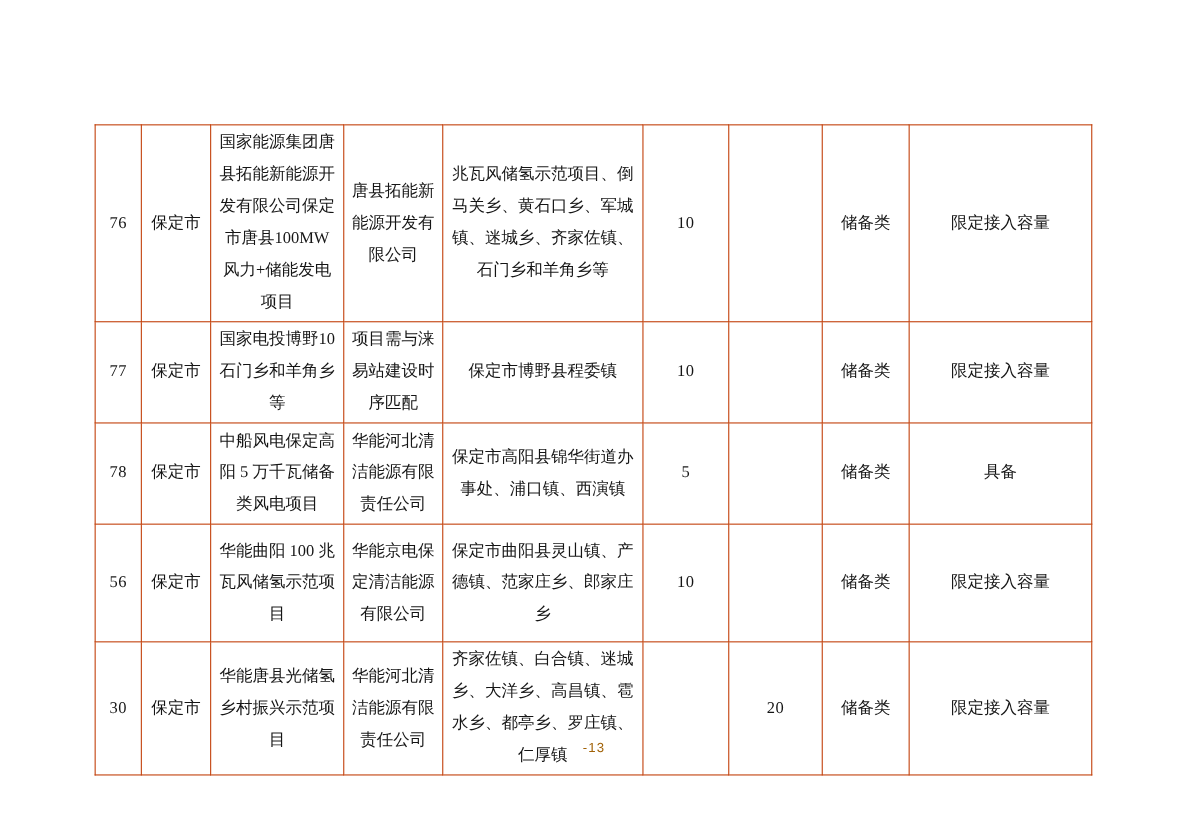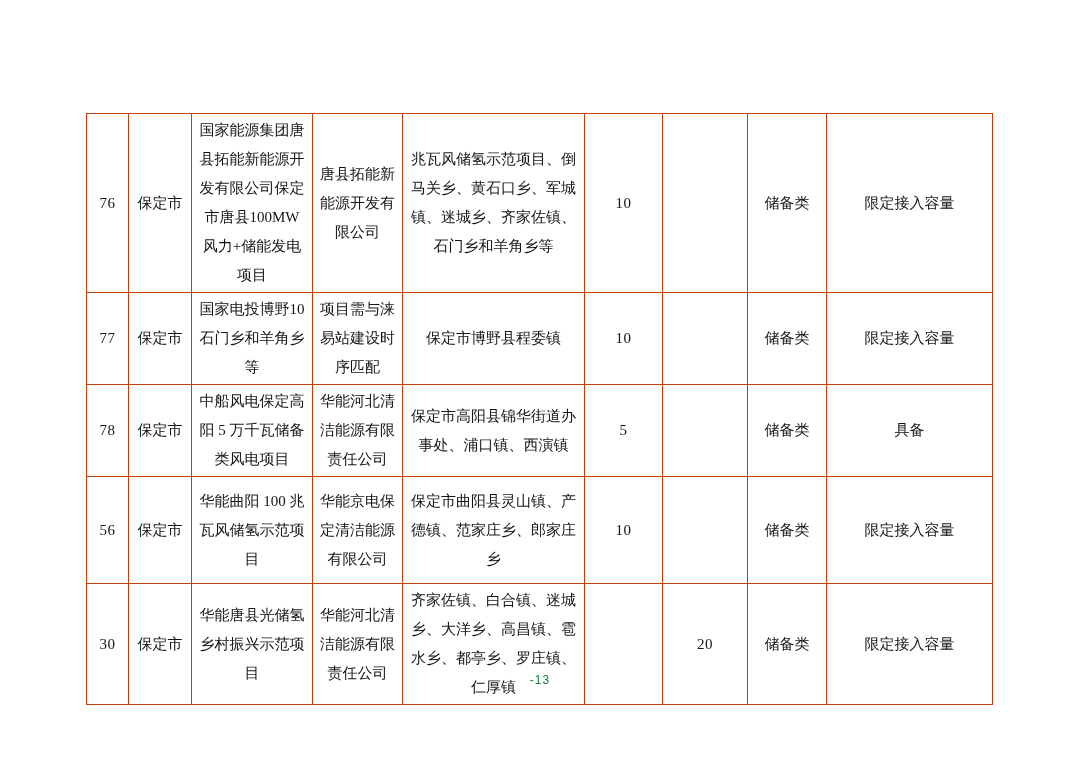--- a/index.html
+++ b/index.html
@@ -42,21 +42,21 @@
   tr.r4 { height: 112px; }
   tr.r5 { height: 54px; }
   .page-number {
     position: absolute;
     top: 673px;
     left: 0;
     width: 100%;
     text-align: center;
     font-family: "Liberation Sans", "DejaVu Sans", sans-serif;
     font-size: 12px;
-    color: #15803d;
+    color: #a16207;
     letter-spacing: 1px;
   }
 </style>
 </head>
 <body>
 
 <div class="page">
 
   <table class="doc-table">
     <colgroup>

